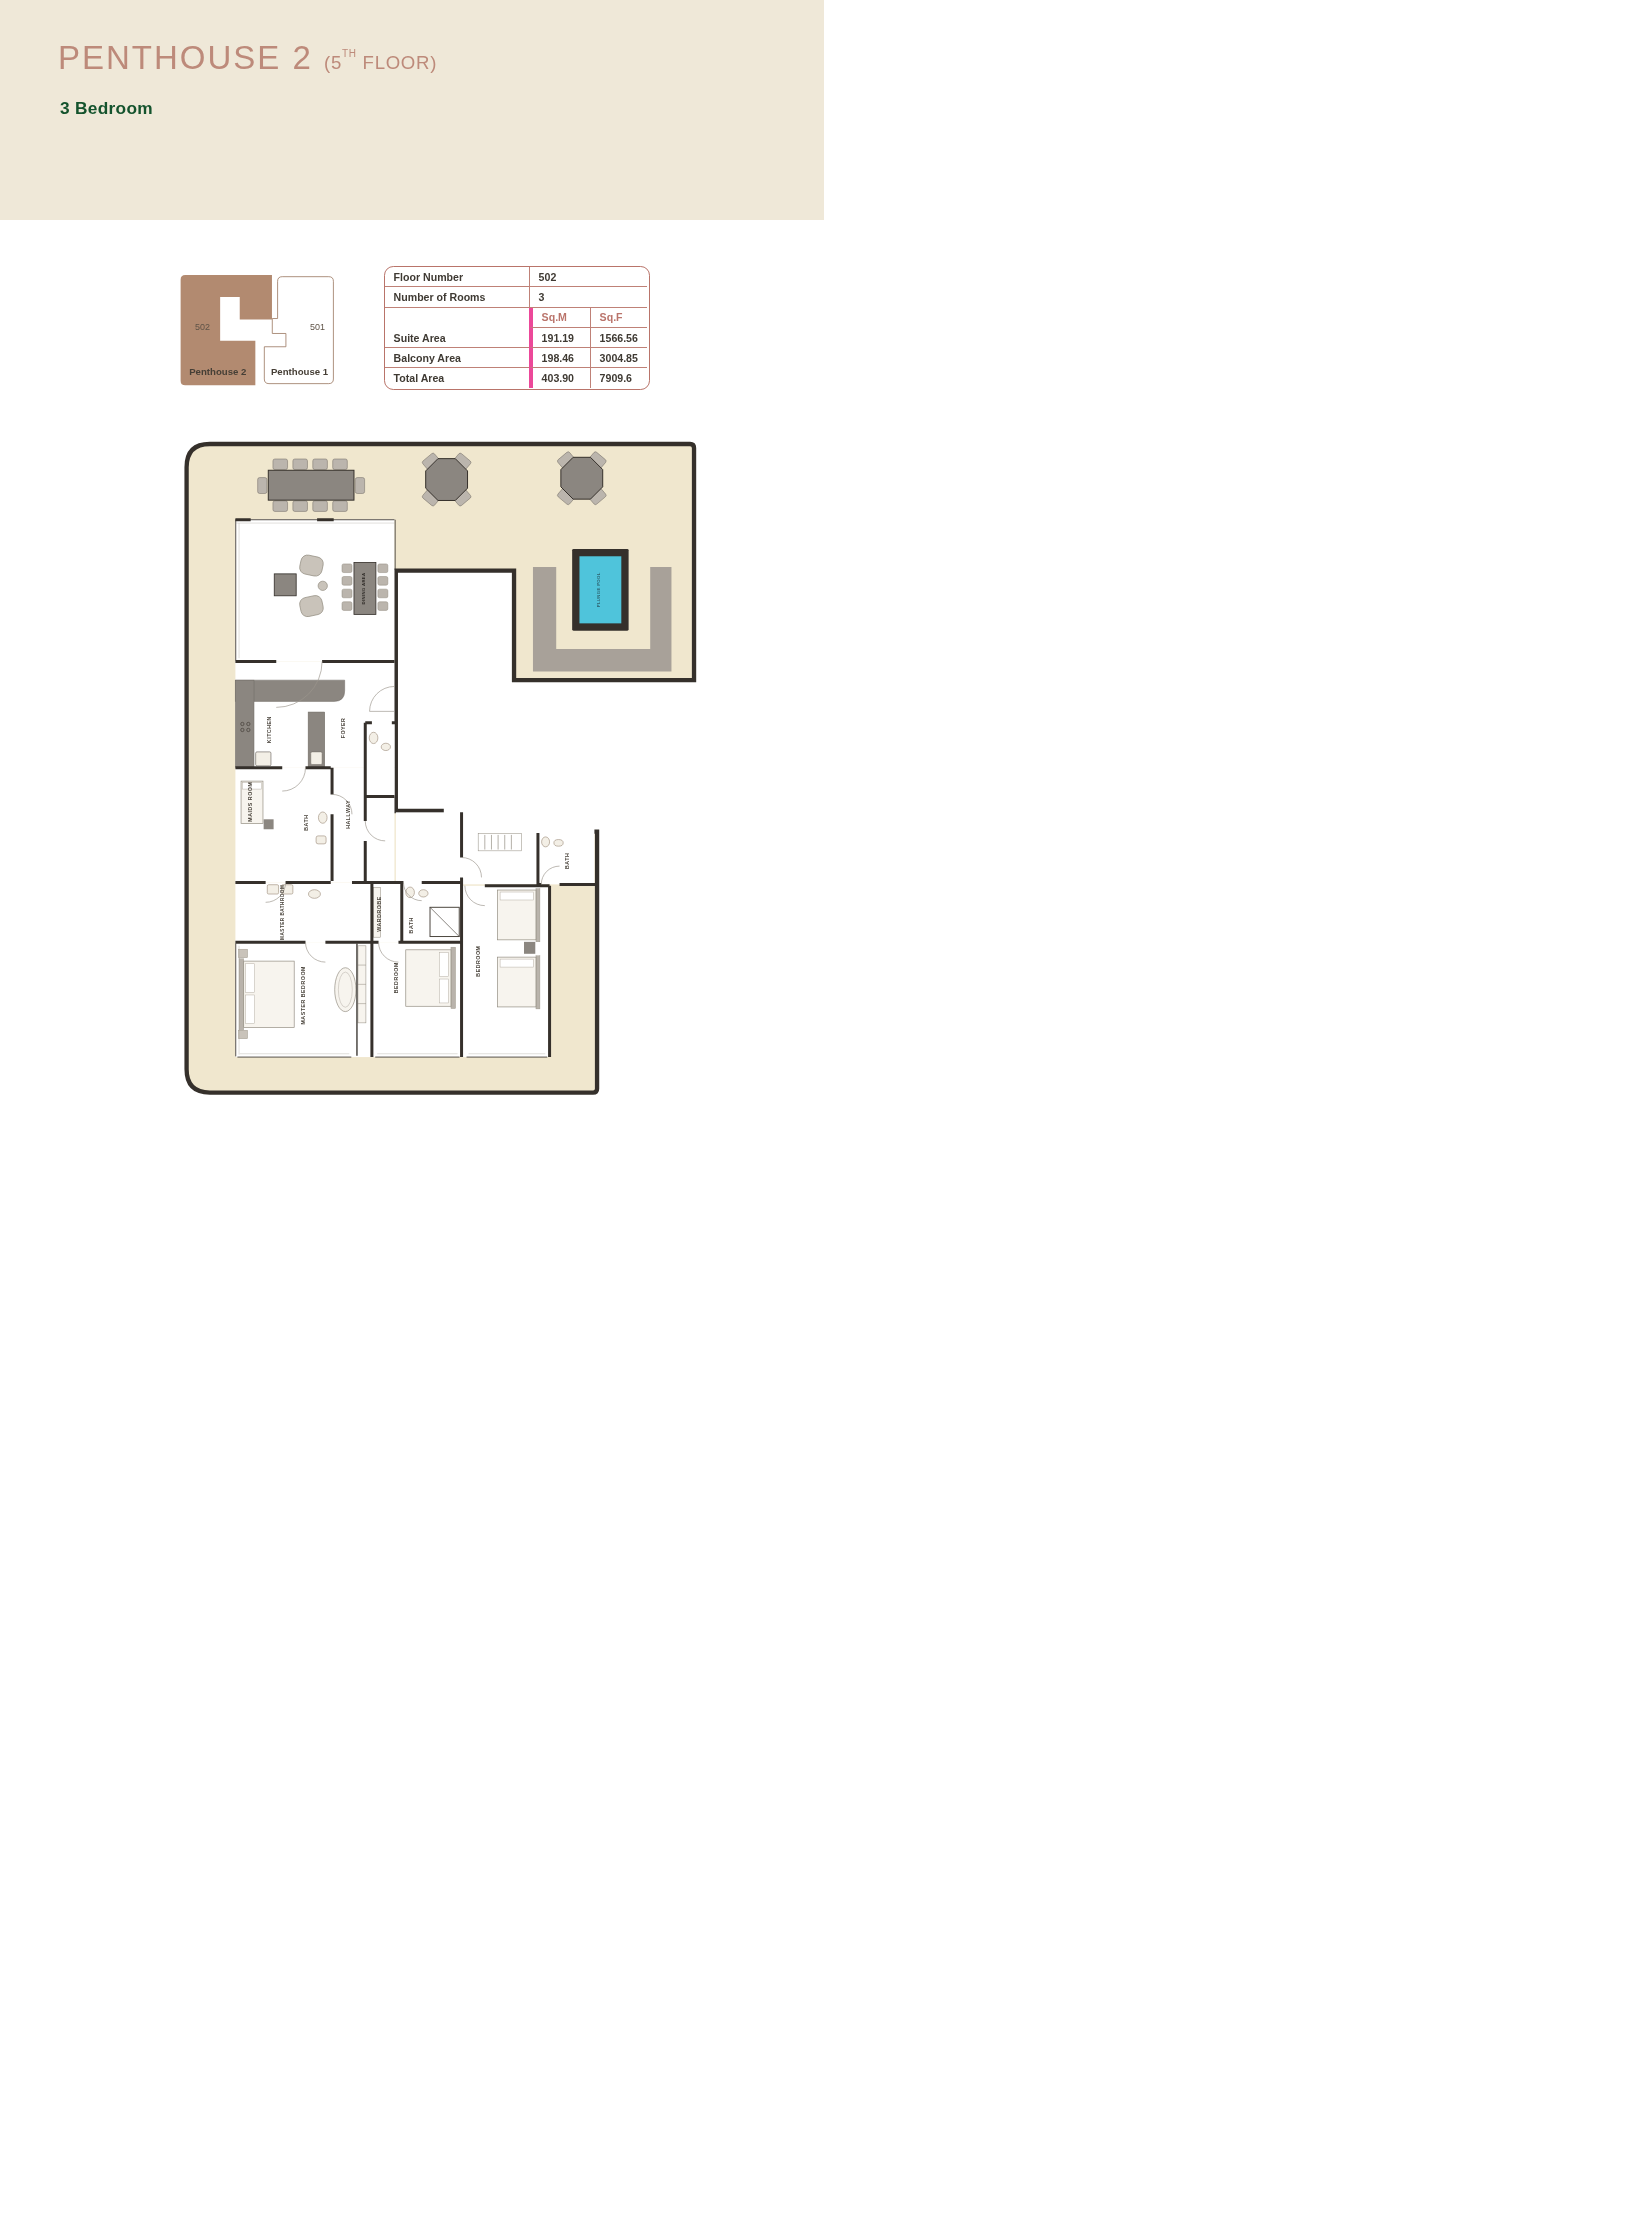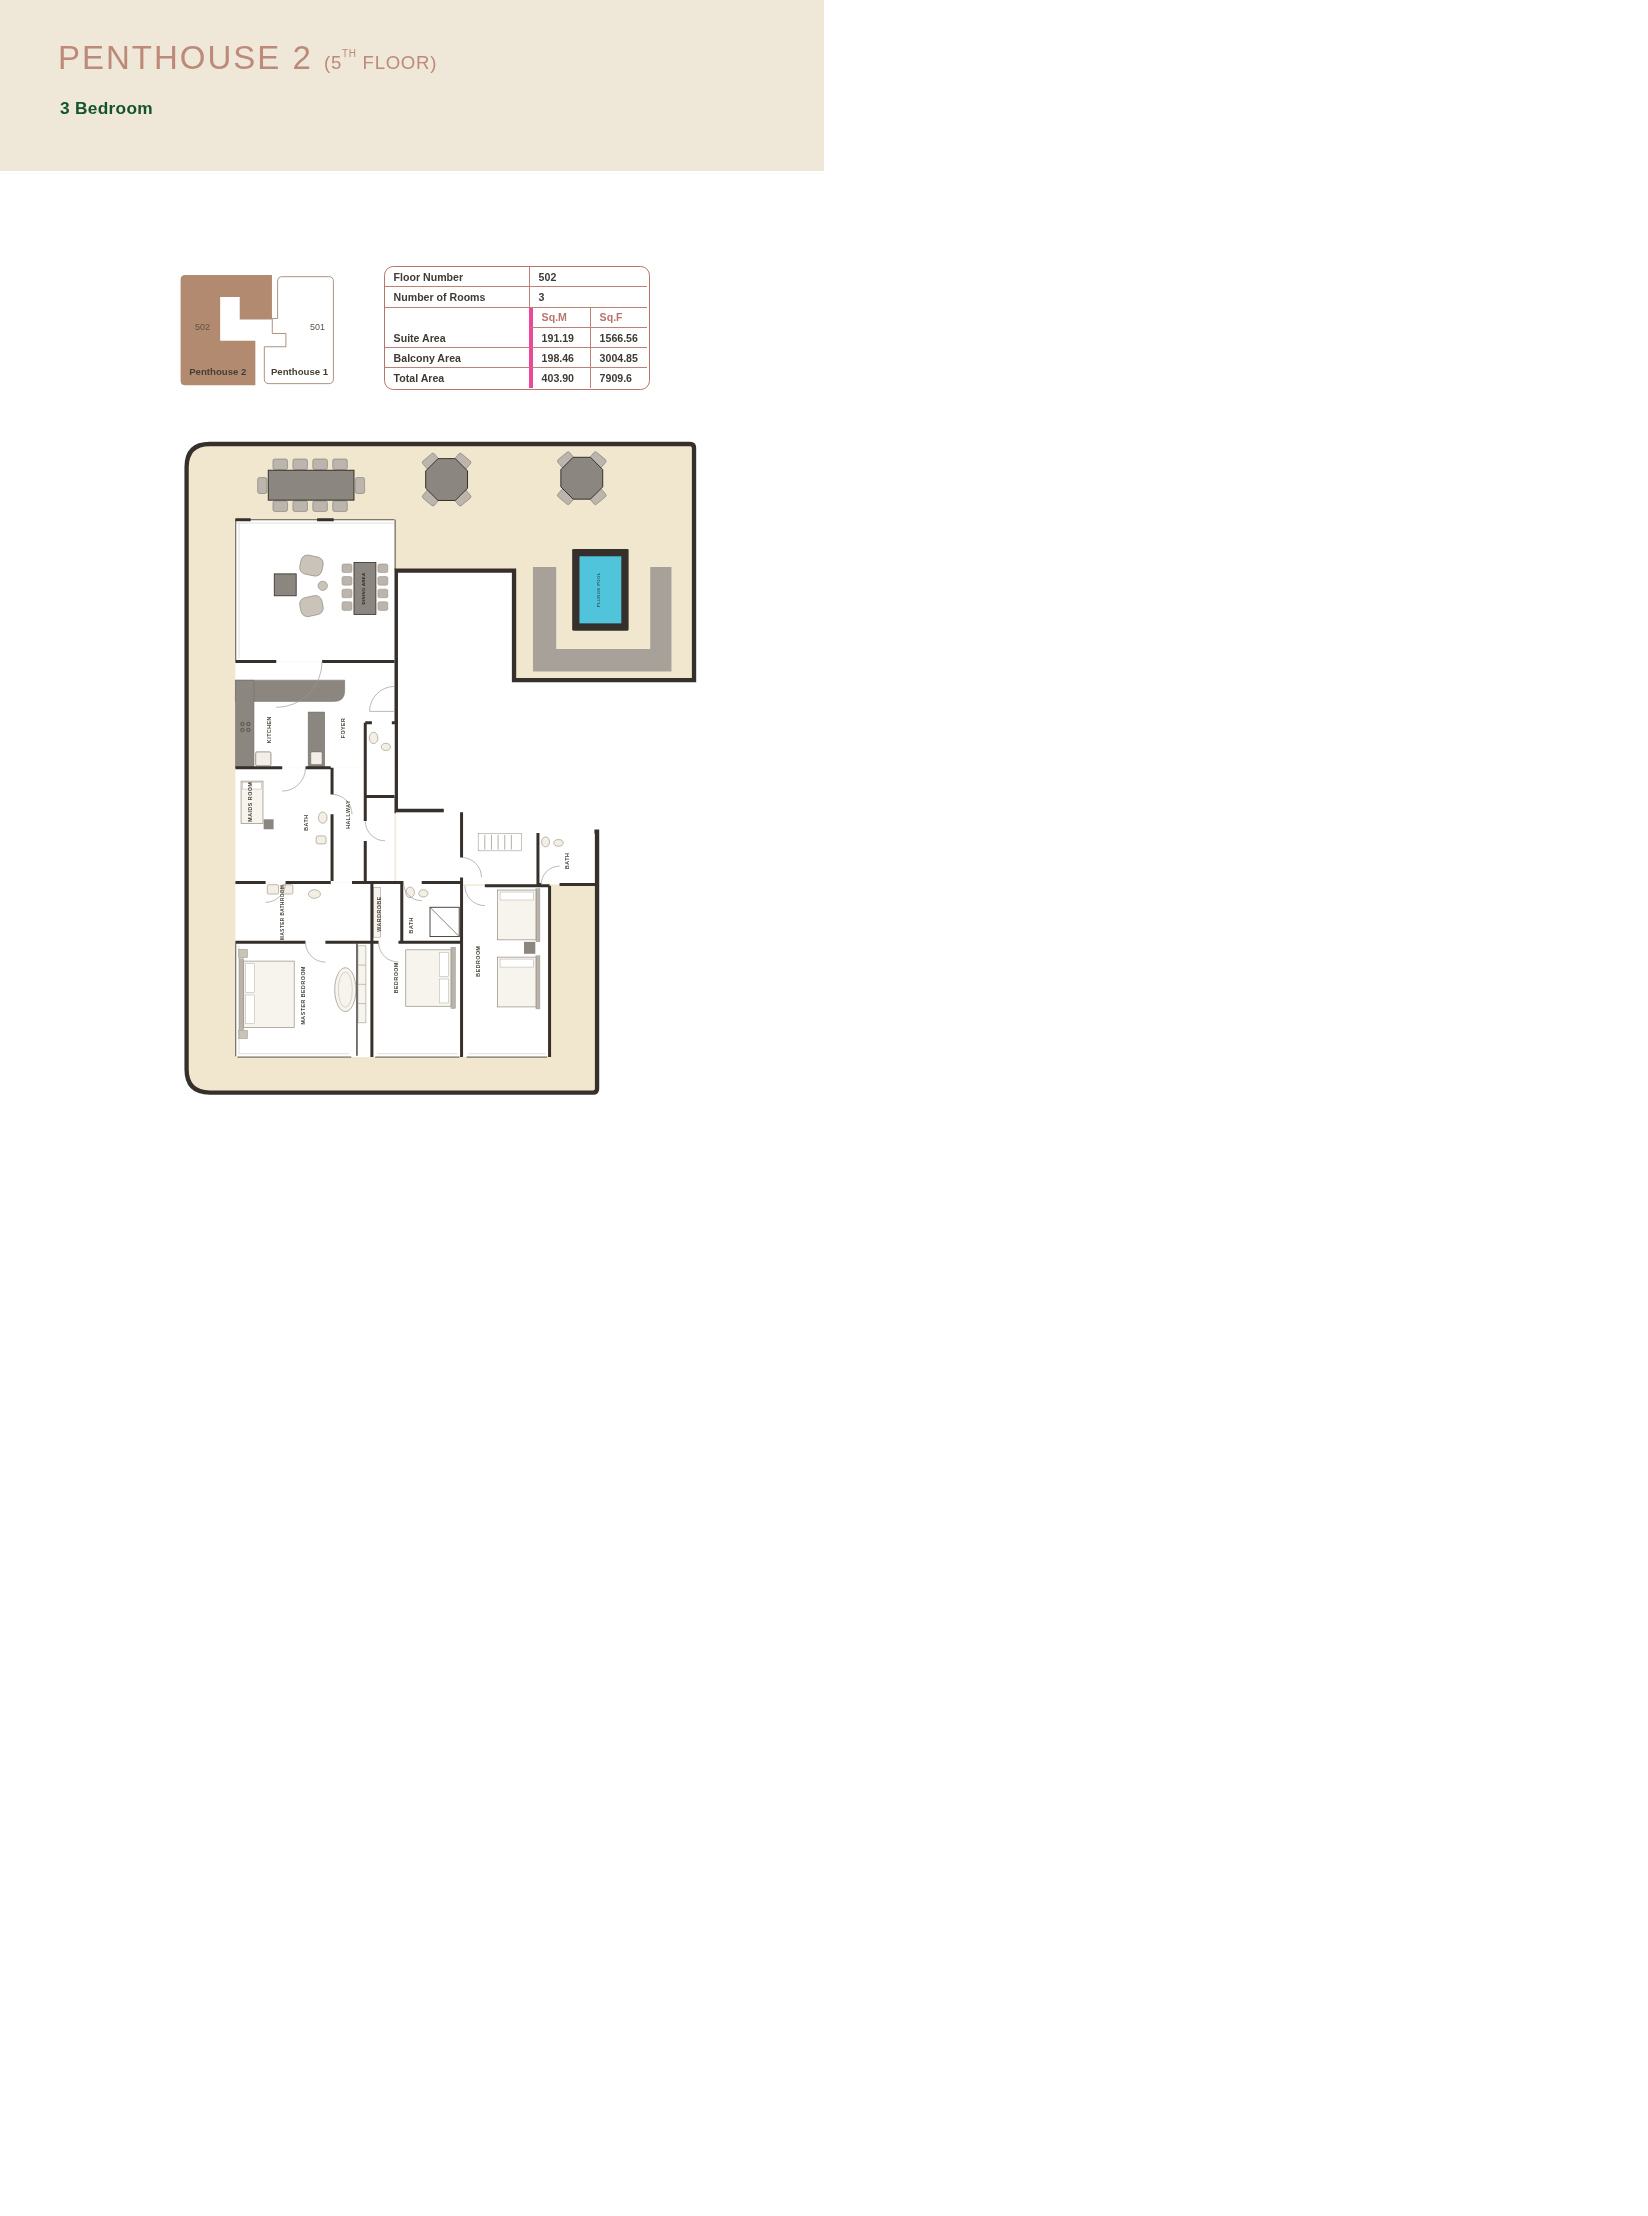--- a/index.html
+++ b/index.html
@@ -1,19 +1,19 @@
 <!DOCTYPE html>
 <html style="font-size:10.6px"><head>
 <meta charset="utf-8">
 <style>
   html,body{margin:0;padding:0;background:#ffffff;}
   .page{position:relative;width:824px;height:1109px;background:#ffffff;overflow:hidden;
         font-family:"Liberation Sans",sans-serif;}
   
-  .band{position:absolute;left:0;top:0;width:824px;height:171px;background:#EFE8D8;}
+  .band{position:absolute;left:0;top:0;width:824px;height:220px;background:#EFE8D8;}
   .title{position:absolute;left:58px;top:39px;color:#BD8A7A;font-weight:400;
          font-size:33px;letter-spacing:2px;white-space:nowrap;}
   .floor-note{font-size:18.6px;letter-spacing:0.7px;}
   .floor-sup{font-size:10px;vertical-align:12px;}
   .subtitle{position:absolute;left:60px;top:98px;color:#14532d;font-weight:700;
             font-size:17.3px;letter-spacing:0.3px;}
   
   .keyplan{position:absolute;left:167px;top:261px;width:186px;height:129px;}
   .infotable{position:absolute;left:384px;top:266px;width:264px;height:122px;
              border:1.3px solid #B9746A;border-radius:9.3px;overflow:hidden;

